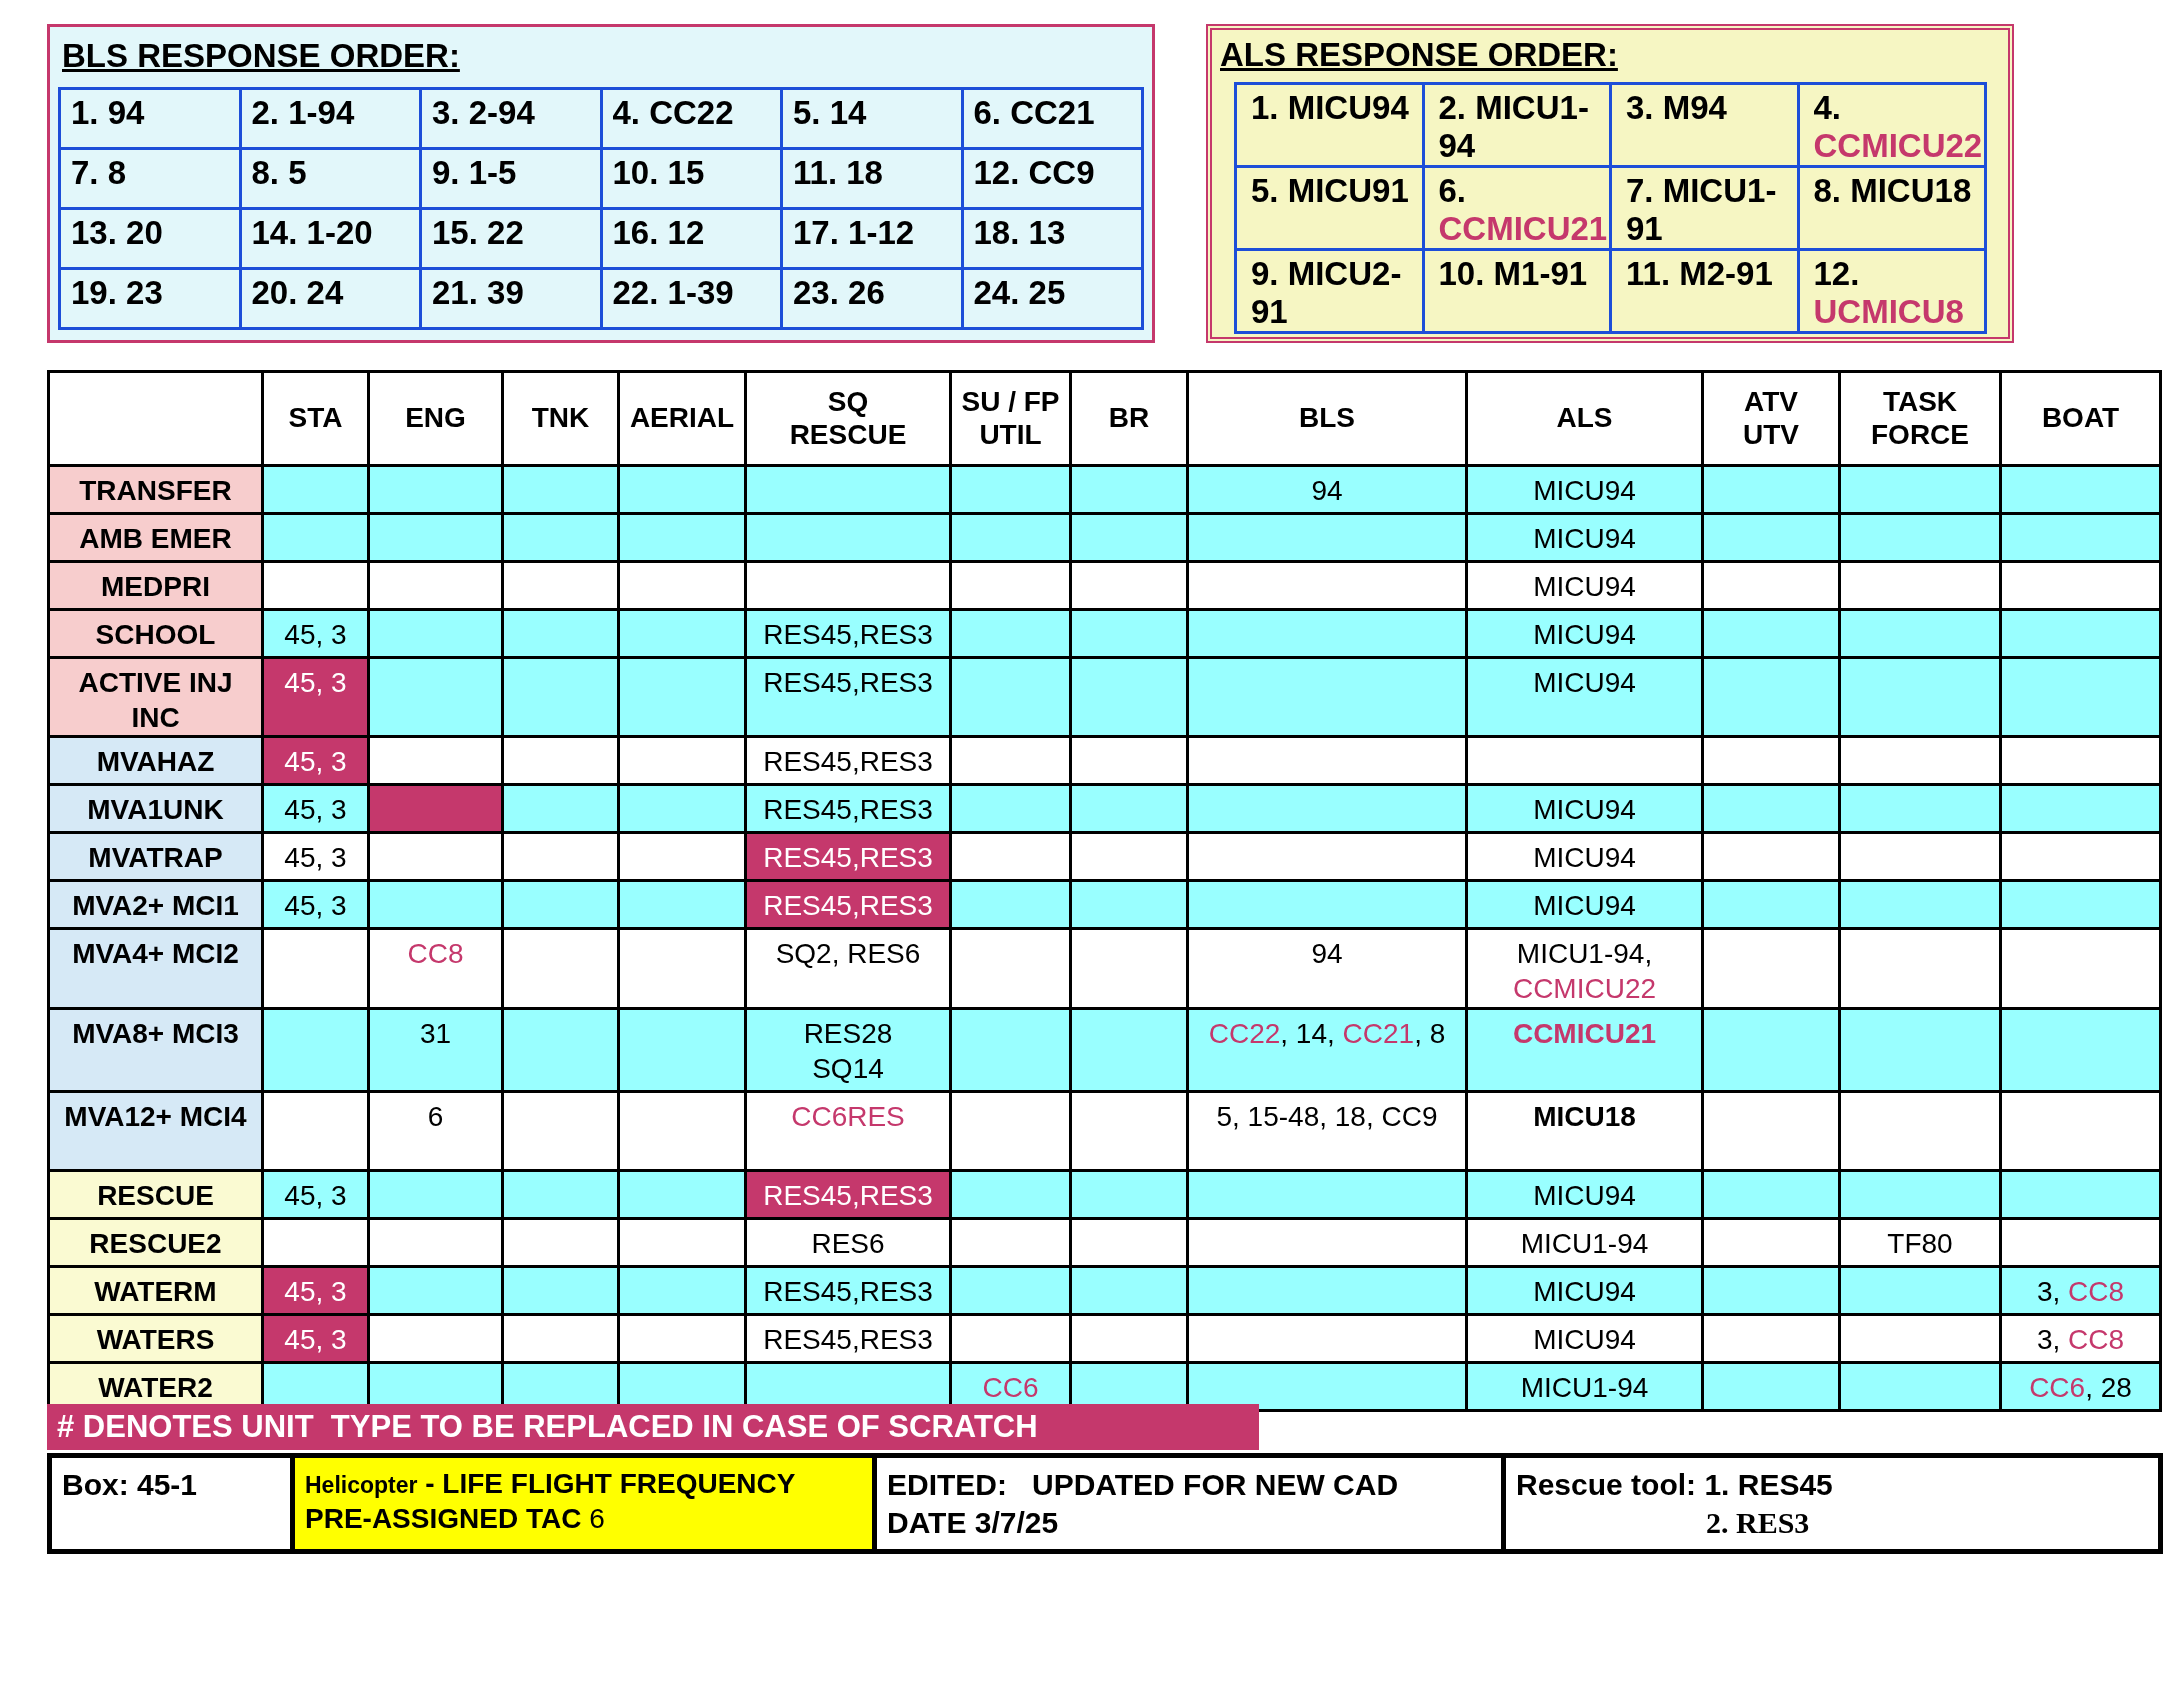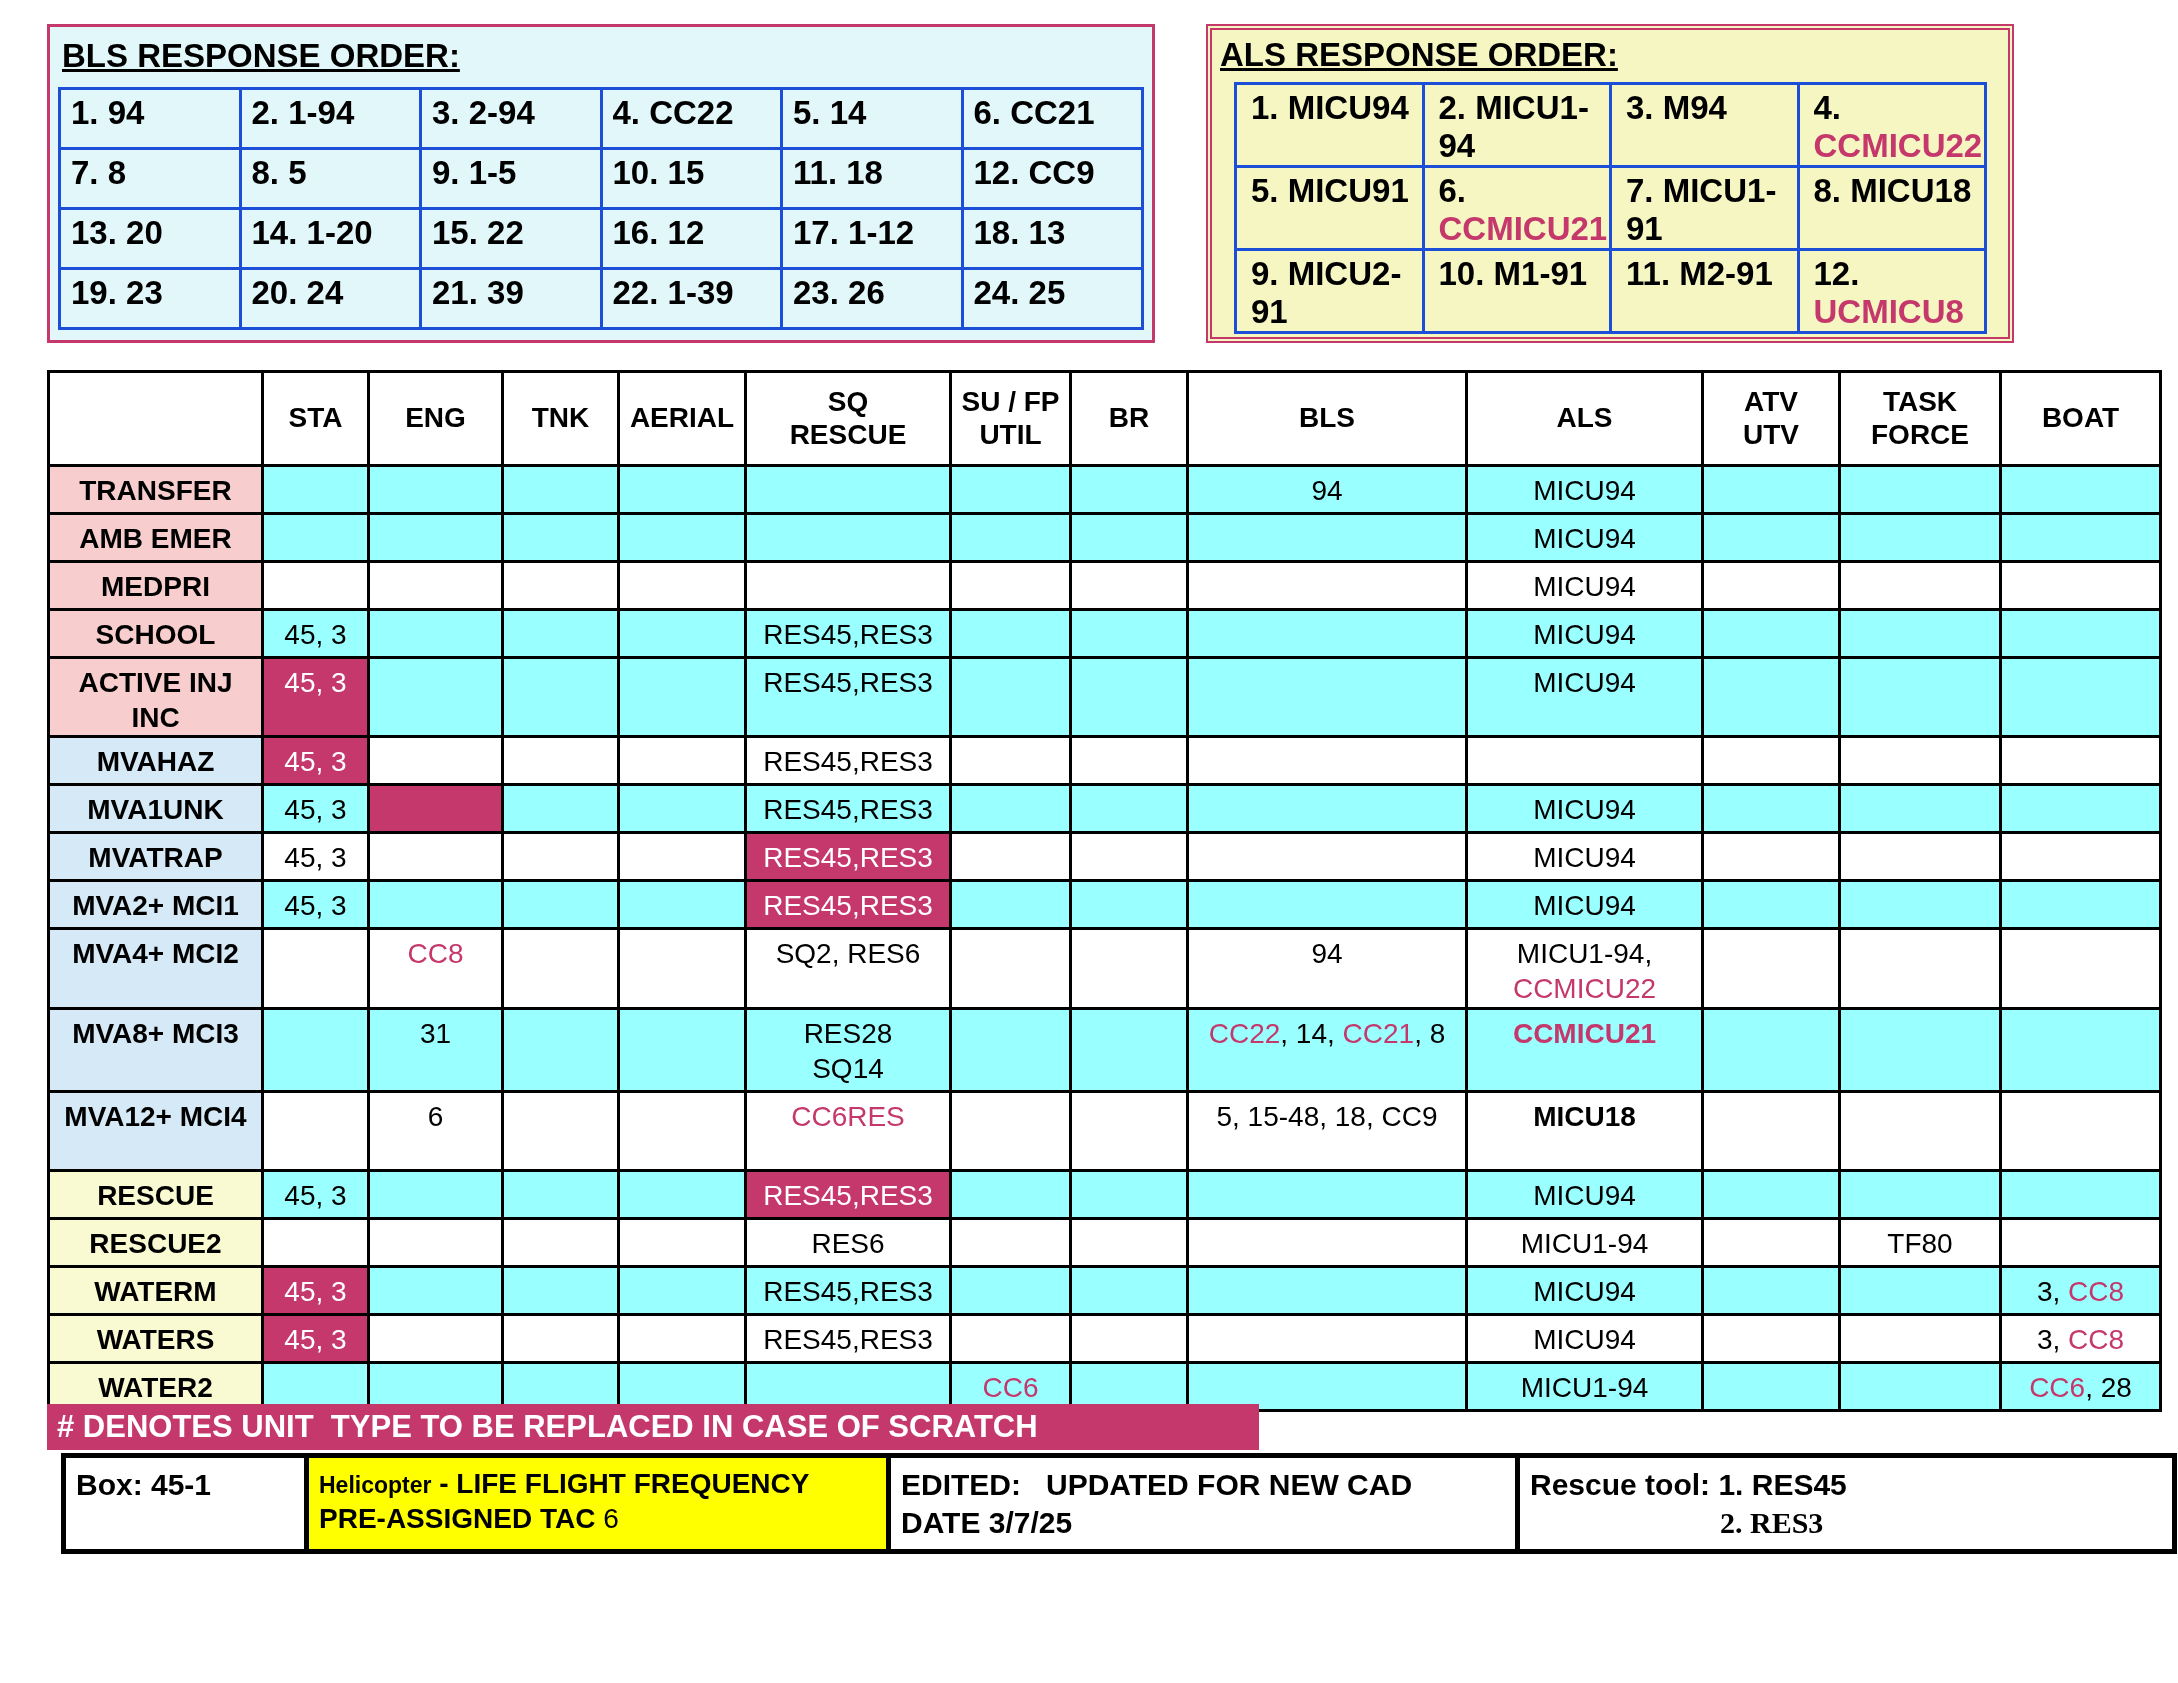--- a/index.html
+++ b/index.html
@@ -34,21 +34,21 @@
   .lbl.yellow{background:var(--yellow-label);}
   .crim{background:var(--crimson) !important;}
   .wt{color:#fff;}
   .pk{color:var(--crimson);}
   .bold{font-weight:bold;}
 
   
   .banner{position:absolute;left:47px;top:1404px;width:1212px;height:46px;box-sizing:border-box;
     background:var(--crimson);color:#fff;font-weight:bold;font-size:31px;line-height:46px;
     padding-left:10px;white-space:pre;}
-  .footer-table{position:absolute;left:61px;top:1453px;width:2111px;border-collapse:collapse;table-layout:fixed;}
+  .footer-table{position:absolute;left:47px;top:1453px;width:2111px;border-collapse:collapse;table-layout:fixed;}
   .footer-table td{border:5px solid #000;vertical-align:top;padding:8px 10px;height:87px;
     font-size:30px;font-weight:bold;background:#fff;box-sizing:border-box;line-height:1.25;}
   .footer-table td.heli{background:var(--footer-yellow);font-size:28px;}
   .heli .small{font-size:23px;}
   .plain{font-weight:normal;}
   .prewrap{white-space:pre-wrap;}
   .indent{margin-left:190px;font-family:Liberation Serif, serif;}
 </style>
 </head>
 <body>

